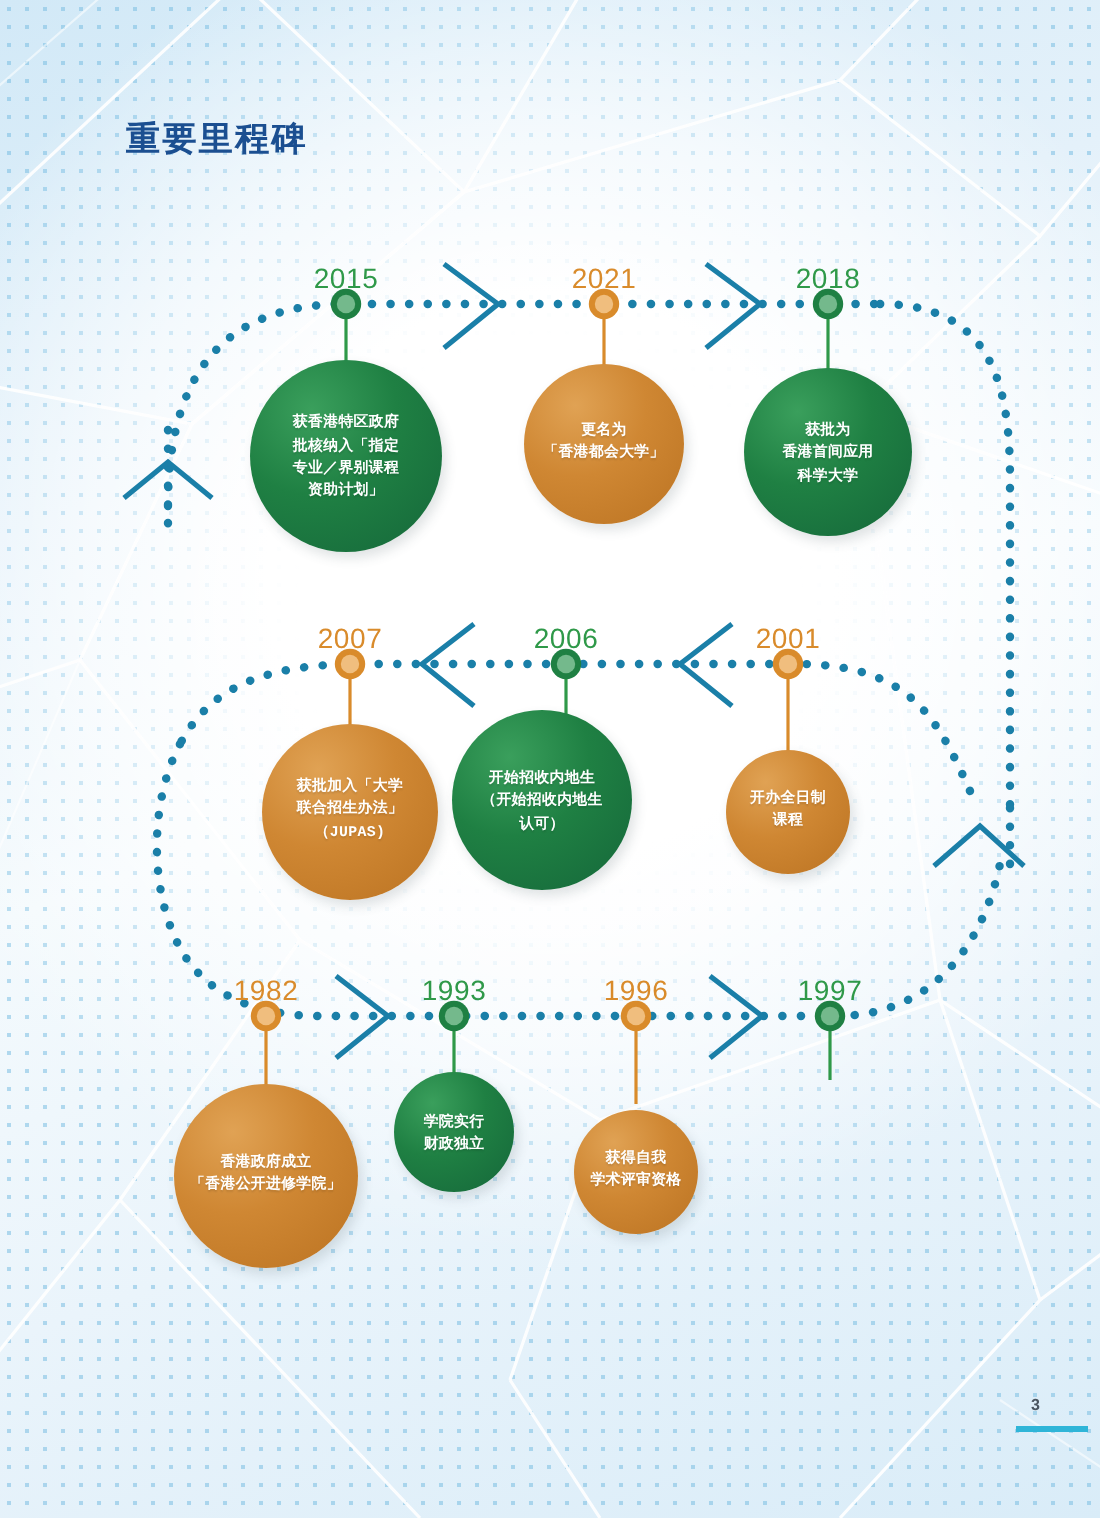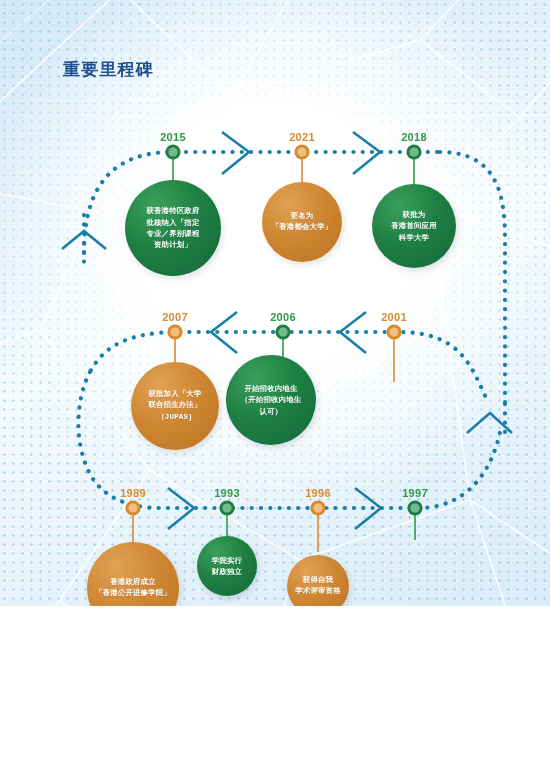--- a/index.html
+++ b/index.html
@@ -4,21 +4,21 @@
 <style>
   html,body{margin:0;padding:0;}
   body{
     width:550px;height:759px;
     font-family:"Liberation Sans","DejaVu Sans",sans-serif;
     background:#ffffff;
     overflow:hidden;
   }
   #page{
     position:relative;
-    width:550px;height:606px;
+    width:550px;height:759px;
     overflow:hidden;
     background:
       radial-gradient(circle at 50% 38%, #ffffff 0%, #ffffff 26%, rgba(255,255,255,0.65) 42%, rgba(255,255,255,0.0) 62%),
       linear-gradient(160deg,#d2e9f7 0%, #e4f1fa 28%, #f4fafd 48%, #eaf4fb 70%, #d9ecf8 100%);
   }
   
   .halftone{
     position:absolute;inset:0;
     background-image:radial-gradient(#7cbfe3 1.15px, transparent 1.2px);
     background-size:9px 9px;
@@ -40,21 +40,21 @@
     color:#1b4f91;
     white-space:nowrap;
   }
 
   
   #tl{position:absolute;left:0;top:0;width:550px;height:759px;}
 
   
   .year{
     position:absolute;
-    font-size:11px;font-weight:bold;letter-spacing:.3px;
+    font-size:14px;font-weight:normal;letter-spacing:.3px;
     transform:translate(-50%,0);
     white-space:nowrap;
   }
   .year.g{color:#2f9949;}
   .year.o{color:#d98b2b;}
 
   
   .bubble{
     position:absolute;
     border-radius:50%;
@@ -214,21 +214,21 @@
   </svg>
 
   <div class="year g" style="left:173px;top:131px">2015</div>
   <div class="year o" style="left:302px;top:131px">2021</div>
   <div class="year g" style="left:414px;top:131px">2018</div>
 
   <div class="year o" style="left:175px;top:311px">2007</div>
   <div class="year g" style="left:283px;top:311px">2006</div>
   <div class="year o" style="left:394px;top:311px">2001</div>
 
-  <div class="year o" style="left:133px;top:487px">1989</div>
+  <div class="year o" style="left:133px;top:487px">1982</div>
   <div class="year g" style="left:227px;top:487px">1993</div>
   <div class="year o" style="left:318px;top:487px">1996</div>
   <div class="year g" style="left:415px;top:487px">1997</div>
 
   <div class="bubble green" style="left:173px;top:228px;width:96px;height:96px">
     <div class="txt">
         <div>获香港特区政府</div>
         <div>批核纳入「指定</div>
         <div>专业／界别课程</div>
         <div>资助计划」</div>
@@ -259,20 +259,26 @@
   </div>
 
   <div class="bubble green" style="left:271px;top:400px;width:90px;height:90px">
     <div class="txt">
         <div>开始招收内地生</div>
         <div>（开始招收内地生</div>
         <div>认可）</div>
       </div>
   </div>
 
+  <div class="bubble orange" style="left:394px;top:406px;width:62px;height:62px">
+    <div class="txt">
+        <div>开办全日制</div>
+        <div>课程</div>
+      </div>
+  </div>
 
   <div class="bubble orange" style="left:133px;top:588px;width:92px;height:92px">
     <div class="txt">
         <div>香港政府成立</div>
         <div>「香港公开进修学院」</div>
       </div>
   </div>
 
   <div class="bubble green" style="left:227px;top:566px;width:60px;height:60px">
     <div class="txt">

